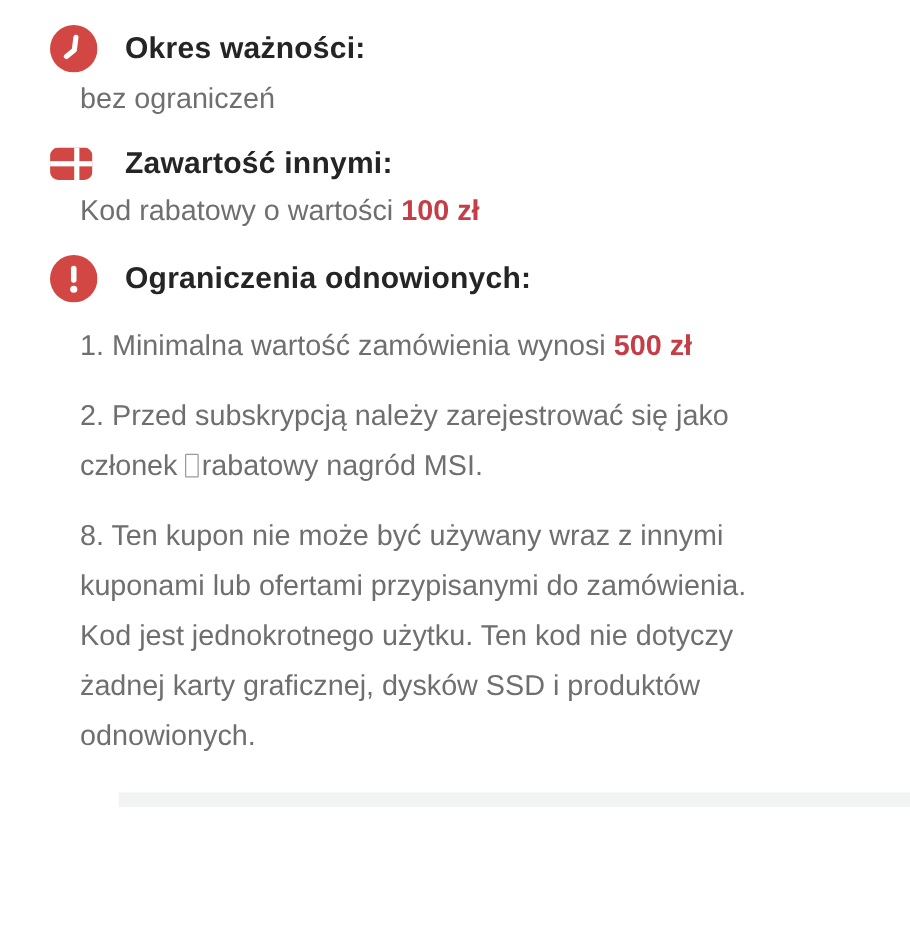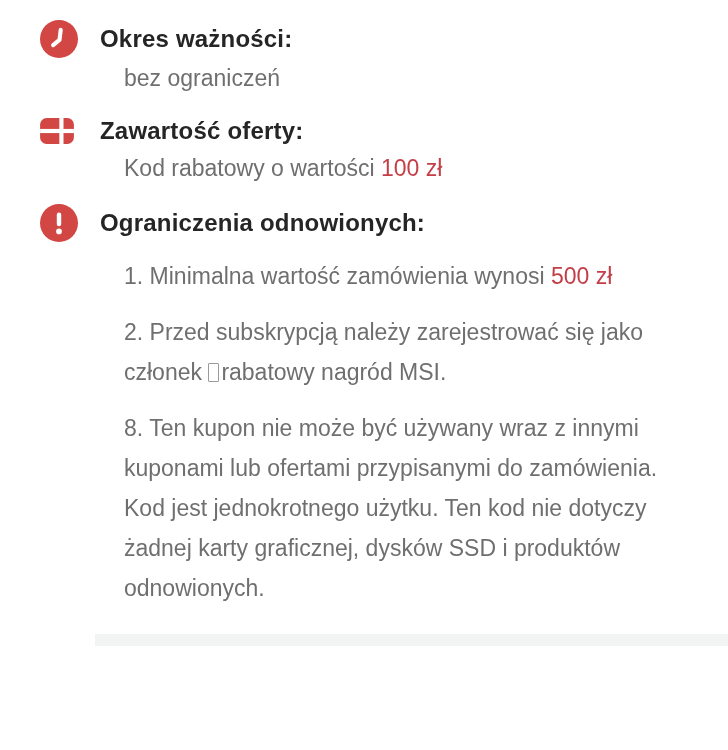--- a/index.html
+++ b/index.html
@@ -36,35 +36,35 @@
   .icon-cell svg { display: block; }
   h3.sec-heading {
     margin: 0;
     font-size: 24px;
     line-height: 34px;
     font-weight: 700;
     color: #252525;
     letter-spacing: 0.2px;
   }
   .sec-body {
-    margin-left: 84px;
+    margin-left: 24px;
     max-width: 562px;
     font-size: 23px;
     line-height: 40px;
     color: #6f6f6f;
   }
   .sec-body p {
     margin: 0 0 16px 0;
   }
   .simple-line { margin-top: 14px; margin-bottom: 24px; }
   .offer-line  { margin-top: 16px; margin-bottom: 26px; }
   .restr-list  { margin-top: 14px; }
   .hl {
     color: #c43d47;
-    font-weight: 400;
+    font-weight: 700;
     text-align: center;
   }
   .tofu {
     display: inline-block;
     width: 9px;
     height: 17px;
     border: 1.5px solid #9a9a9a;
     border-radius: 1px;
     vertical-align: -2px;
     margin-right: 2px;
@@ -101,21 +101,21 @@
 
     <div class="section">
       <div class="heading-row">
         <div class="icon-cell">
           <svg width="34" height="26" viewBox="0 0 26 20" aria-hidden="true">
             <rect x="0" y="0" width="26" height="20" rx="5" fill="#d24743"></rect>
             <rect x="0" y="8.4" width="26" height="3.2" fill="#ffffff"></rect>
             <rect x="14.8" y="0" width="3.2" height="20" fill="#ffffff"></rect>
           </svg>
         </div>
-        <h3 class="sec-heading">Zawartość oferty:</h3>
+        <h3 class="sec-heading">Zawartość innymi:</h3>
       </div>
       <div class="sec-body">
         <p class="offer-line"><span>Kod rabatowy o wartości </span><span class="hl">100 zł</span></p>
       </div>
     </div>
 
     <div class="section">
       <div class="heading-row">
         <div class="icon-cell">
           <svg width="38" height="38" viewBox="0 0 24 24" aria-hidden="true">

